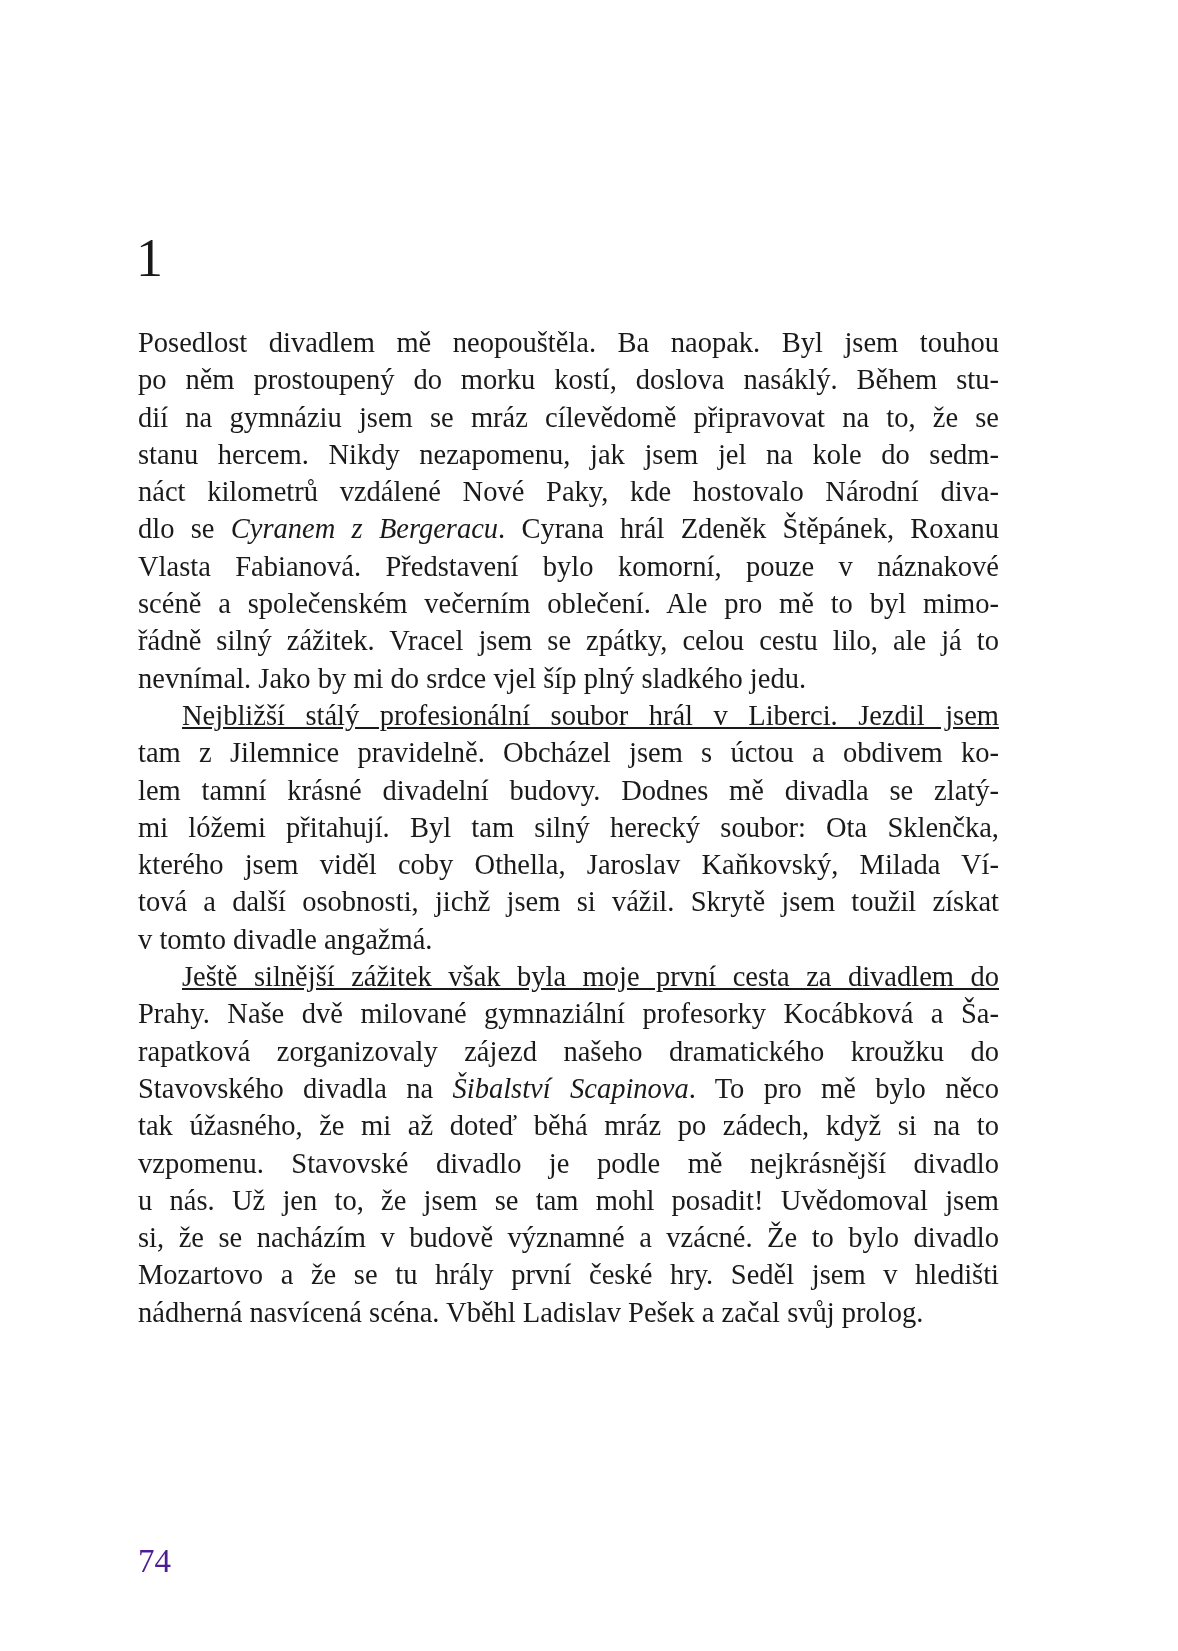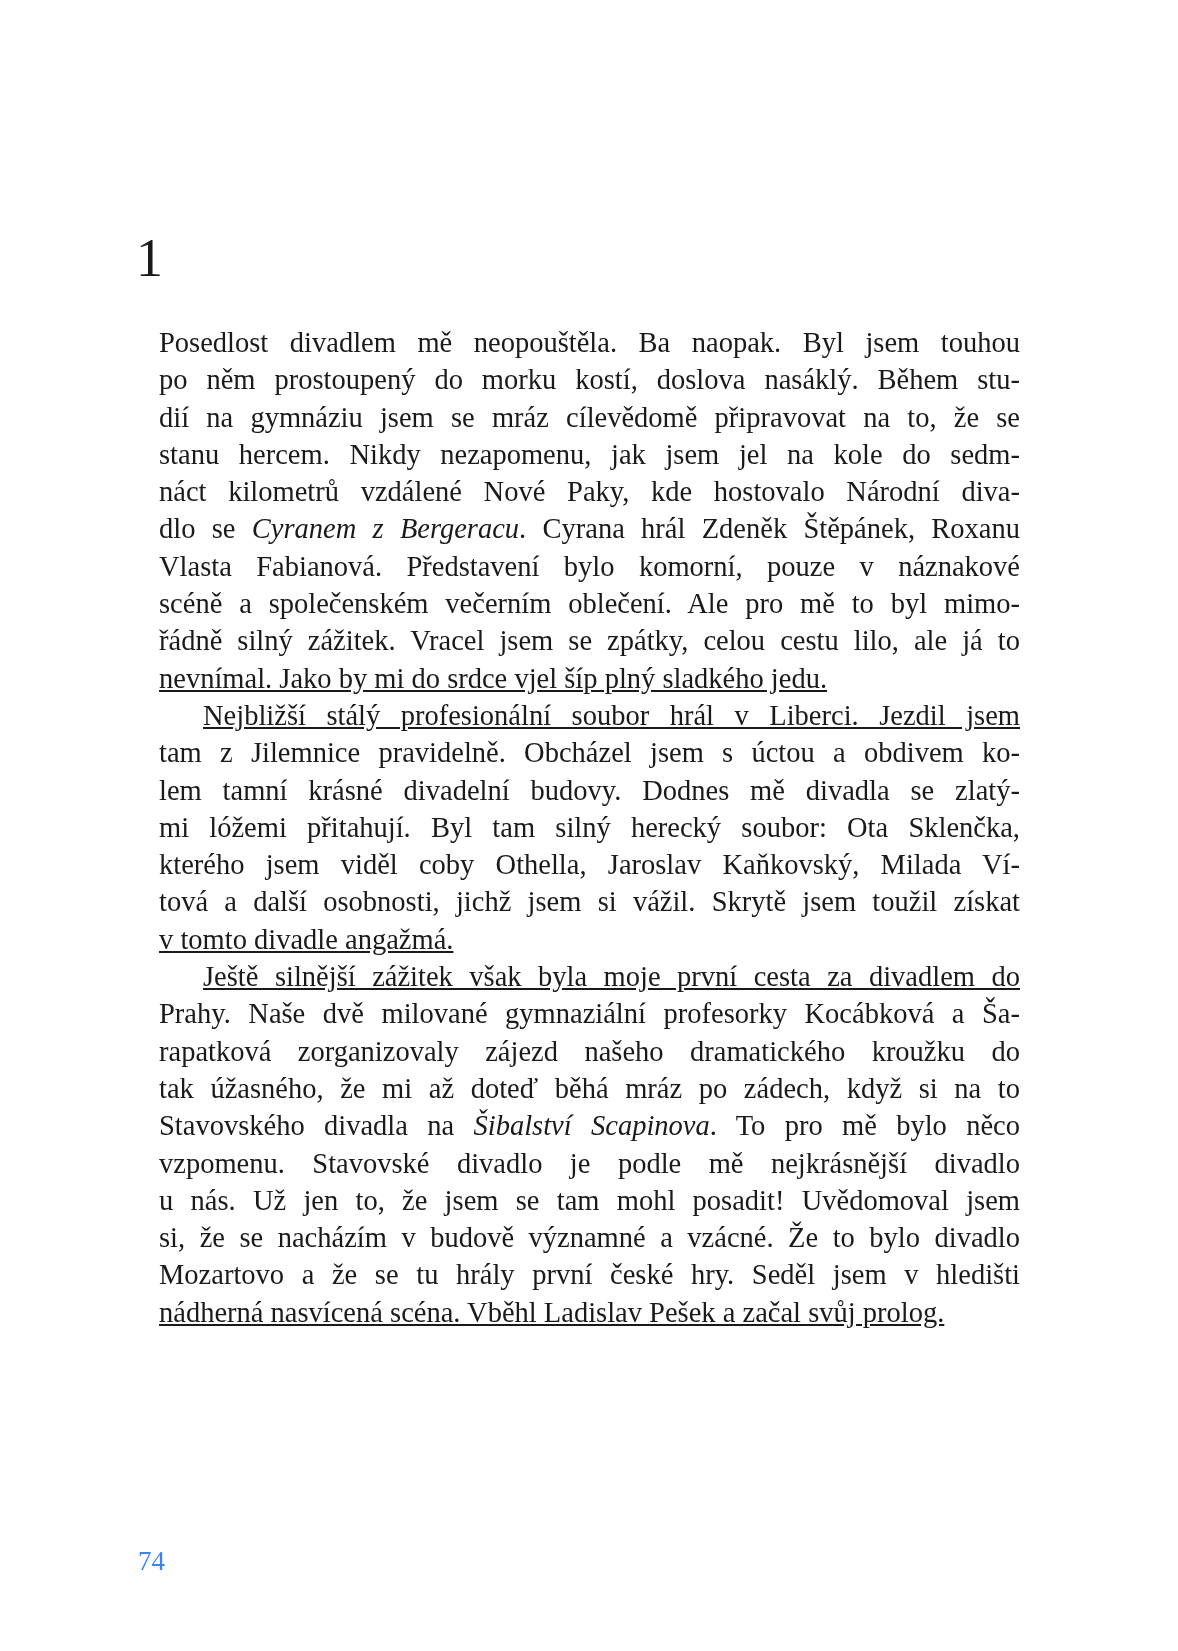--- a/index.html
+++ b/index.html
@@ -31,46 +31,44 @@
     font-weight: normal;
     color: #1a1a1a;
   }
   .body-text {
     position: absolute;
     left: 138px;
     top: 324px;
     width: 861px;
     font-size: 28.5px;
     line-height: 37.3px;
-    margin-left: 21px;
   }
   .line {
     display: block;
     white-space: nowrap;
     text-align: justify;
     text-align-last: justify;
     height: 37.3px;
   }
   .line.last {
     text-align-last: left;
-    text-decoration: underline;
   }
   .line.indent {
     padding-left: 44px;
     text-decoration: underline;
   }
   .line em, .line i {
   }
   .page-number {
     position: absolute;
     left: 138px;
     top: 1546px;
-    font-size: 27px;
+    font-size: 33px;
     line-height: 30px;
-    color: #3b82f6;
+    color: #4c1d95;
   }
 </style>
 </head>
 <body>
 
 <div class="page">
   <div class="chapter-number">1</div>
 
   <div class="body-text" id="body-text">
       <div>
@@ -91,22 +89,22 @@
         <span class="line"><span>lem tamní krásné divadelní budovy. Dodnes mě divadla se zlatý-</span></span>
         <span class="line"><span>mi lóžemi přitahují. Byl tam silný herecký soubor: Ota Sklenčka,</span></span>
         <span class="line"><span>kterého jsem viděl coby Othella, Jaroslav Kaňkovský, Milada Ví-</span></span>
         <span class="line"><span>tová a další osobnosti, jichž jsem si vážil. Skrytě jsem toužil získat</span></span>
         <span class="line last"><span>v tomto divadle angažmá.</span></span>
       </div>
       <div>
         <span class="line indent"><span>Ještě silnější zážitek však byla moje první cesta za divadlem do</span></span>
         <span class="line"><span>Prahy. Naše dvě milované gymnaziální profesorky Kocábková a Ša-</span></span>
         <span class="line"><span>rapatková zorganizovaly zájezd našeho dramatického kroužku do</span></span>
+        <span class="line"><span>Stavovského divadla na </span><i>Šibalství Scapinova</i><span>. To pro mě bylo něco</span></span>
         <span class="line"><span>tak úžasného, že mi až doteď běhá mráz po zádech, když si na to</span></span>
-        <span class="line"><span>Stavovského divadla na </span><i>Šibalství Scapinova</i><span>. To pro mě bylo něco</span></span>
         <span class="line"><span>vzpomenu. Stavovské divadlo je podle mě nejkrásnější divadlo</span></span>
         <span class="line"><span>u nás. Už jen to, že jsem se tam mohl posadit! Uvědomoval jsem</span></span>
         <span class="line"><span>si, že se nacházím v budově významné a vzácné. Že to bylo divadlo</span></span>
         <span class="line"><span>Mozartovo a že se tu hrály první české hry. Seděl jsem v hledišti</span></span>
         <span class="line last"><span>nádherná nasvícená scéna. Vběhl Ladislav Pešek a začal svůj prolog.</span></span>
       </div>
     </div>
 
   <div class="page-number">74</div>
 </div>

